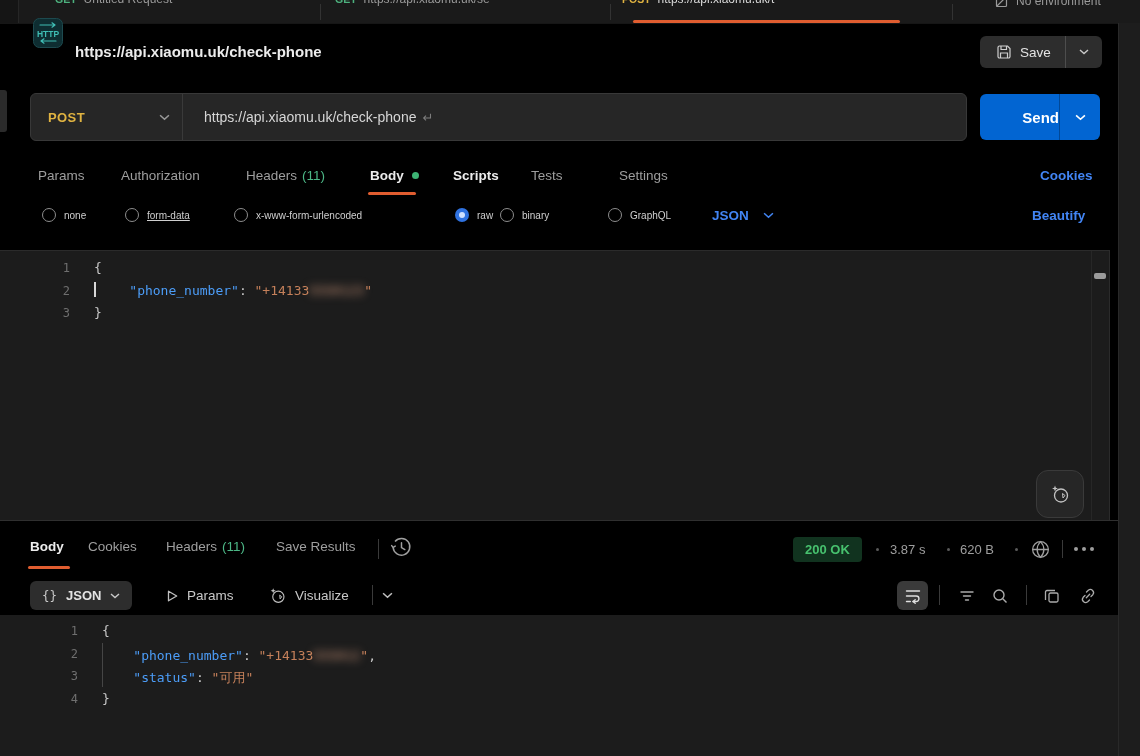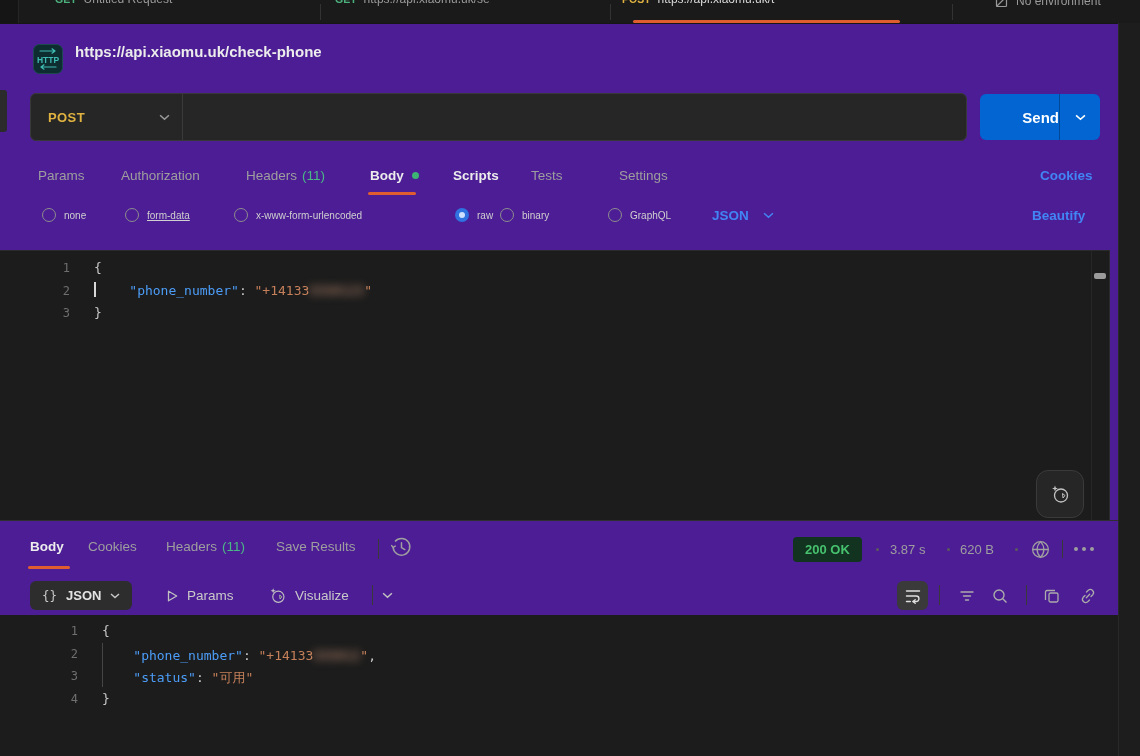--- a/index.html
+++ b/index.html
@@ -1,34 +1,34 @@
 <!DOCTYPE html>
 <html><head>
 <meta charset="utf-8">
 <style>
   html,body{margin:0;padding:0;background:#141414;}
-  .app{position:relative;width:1140px;height:756px;background:#4c1d95;overflow:hidden;
+  .app{position:relative;width:1140px;height:756px;background:#000000;overflow:hidden;
        font-family:"Liberation Sans",sans-serif;color:#d0d0d0;}
 
   
   .topbar{position:absolute;left:0;top:0;width:1140px;height:23px;background:#1a1a1a;
           border-bottom:1px solid #161616;overflow:hidden;}
   .tb-notch{position:absolute;left:0;top:0;width:18px;height:23px;background:#151515;border-right:1px solid #262626;}
   .tb-tab{position:absolute;top:-8px;height:18px;font-size:12px;white-space:nowrap;}
   .tb-tab .m{font-weight:bold;font-size:10.5px;margin-right:7px;}
   .m-get{color:#4db17e;}
   .m-post{color:#e0b341;}
   .tb-tab .lbl{color:#9a9a9a;}
   .tb-tab.active .lbl{color:#d8d8d8;}
   .tb-sep{position:absolute;top:4px;width:1px;height:16px;background:#333;}
   .tb-underline{position:absolute;left:633px;top:20px;width:267px;height:3px;background:#e05d30;border-radius:2px;}
   .tb-env{position:absolute;top:-8px;left:994px;height:18px;display:flex;align-items:center;gap:7px;color:#9a9a9a;font-size:12px;}
 
   
-  .http-badge{position:absolute;left:33px;top:44px;width:30px;height:30px;}
+  .http-badge{position:absolute;left:33px;top:18px;width:30px;height:30px;}
   .req-title{position:absolute;left:75px;top:43px;font-size:15px;font-weight:bold;color:#ececec;}
   .save-btn{position:absolute;left:980px;top:36px;width:122px;height:32px;background:#2d2d2d;border-radius:6px;
             display:flex;align-items:center;cursor:pointer;}
   .save-main{display:flex;align-items:center;gap:8px;padding:0 14px 0 16px;height:100%;}
   .save-label{font-size:13.5px;color:#e3e3e3;}
   .save-div{width:1px;height:32px;background:#4d4d4d;}
   .save-caret{width:37px;height:100%;display:flex;align-items:center;justify-content:center;color:#c9c9c9;}
 
   
   .left-sliver{position:absolute;left:0;top:90px;width:7px;height:42px;background:#2b2b2b;border-radius:0 3px 3px 0;}
@@ -146,32 +146,49 @@
 
   <div class="http-badge">
     <svg width="30" height="30" viewBox="0 0 30 30">
       <rect x="0.5" y="0.5" width="29" height="29" rx="6" fill="#0e2d31" stroke="#1d4a4f"></rect>
       <text x="15" y="18.5" font-size="8.5" font-weight="bold" fill="#3fbdb4" text-anchor="middle" font-family="Liberation Sans, sans-serif">HTTP</text>
       <path d="M7 7h15M22 7l-3-2.2M22 7l-3 2.2M8 23h15M8 23l3-2.2M8 23l3 2.2" stroke="#3fbdb4" stroke-width="1.2" fill="none" stroke-linecap="round"></path>
     </svg>
   </div>
   <div class="req-title">https://api.xiaomu.uk/check-phone</div>
 
+  <div class="save-btn">
+    <div class="save-main">
+      <svg width="16" height="16" viewBox="0 0 16 16" fill="none" stroke="#cfcfcf" stroke-width="1.2">
+        <path d="M2 3.5A1.5 1.5 0 0 1 3.5 2h8L14 4.5v8A1.5 1.5 0 0 1 12.5 14h-9A1.5 1.5 0 0 1 2 12.5z"></path>
+        <path d="M5 2v3.5h5.5V2"></path>
+          <path d="M4.5 14V9h7v5"></path>
+      </svg>
+      <span class="save-label">Save</span>
+    </div>
+    <div class="save-div"></div>
+    <div class="save-caret">
+      <svg width="10" height="6" viewBox="0 0 10 6" fill="none" stroke="currentColor" stroke-width="1.4">
+          <path d="M1 1l4 3.6L9 1"></path>
+        </svg>
+    </div>
+  </div>
 
   <div class="left-sliver"></div>
   <div class="url-bar">
     <div class="method-select">
       <span class="method-label">POST</span>
       <span class="method-caret">
         <svg width="11" height="7" viewBox="0 0 10 6" fill="none" stroke="currentColor" stroke-width="1.4">
             <path d="M1 1l4 3.6L9 1"></path>
           </svg>
       </span>
     </div>
     <div class="url-div"></div>
+    <div class="url-input"><span>https://api.xiaomu.uk/check-phone</span><span class="url-return">↵</span></div>
   </div>
   <div class="send-btn">
     <div class="send-main">Send</div>
     <div class="send-div"></div>
     <div class="send-caret">
       <svg width="11" height="7" viewBox="0 0 10 6" fill="none" stroke="currentColor" stroke-width="1.5">
           <path d="M1 1l4 3.6L9 1"></path>
         </svg>
     </div>
   </div>

